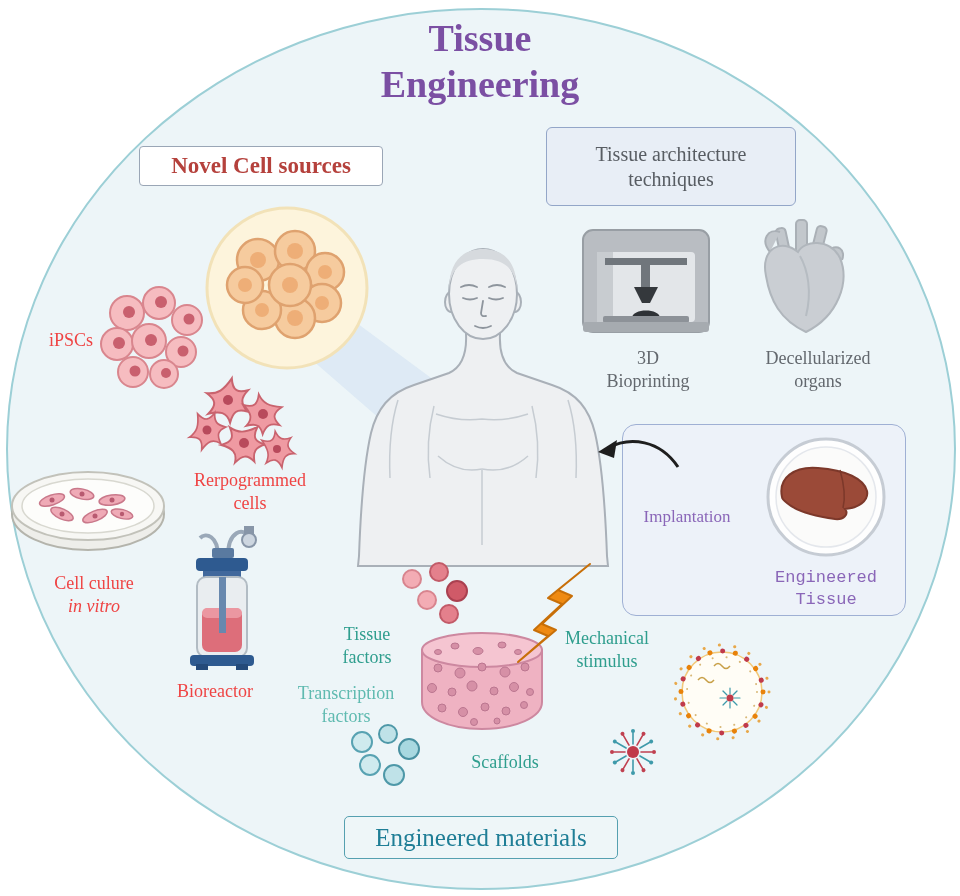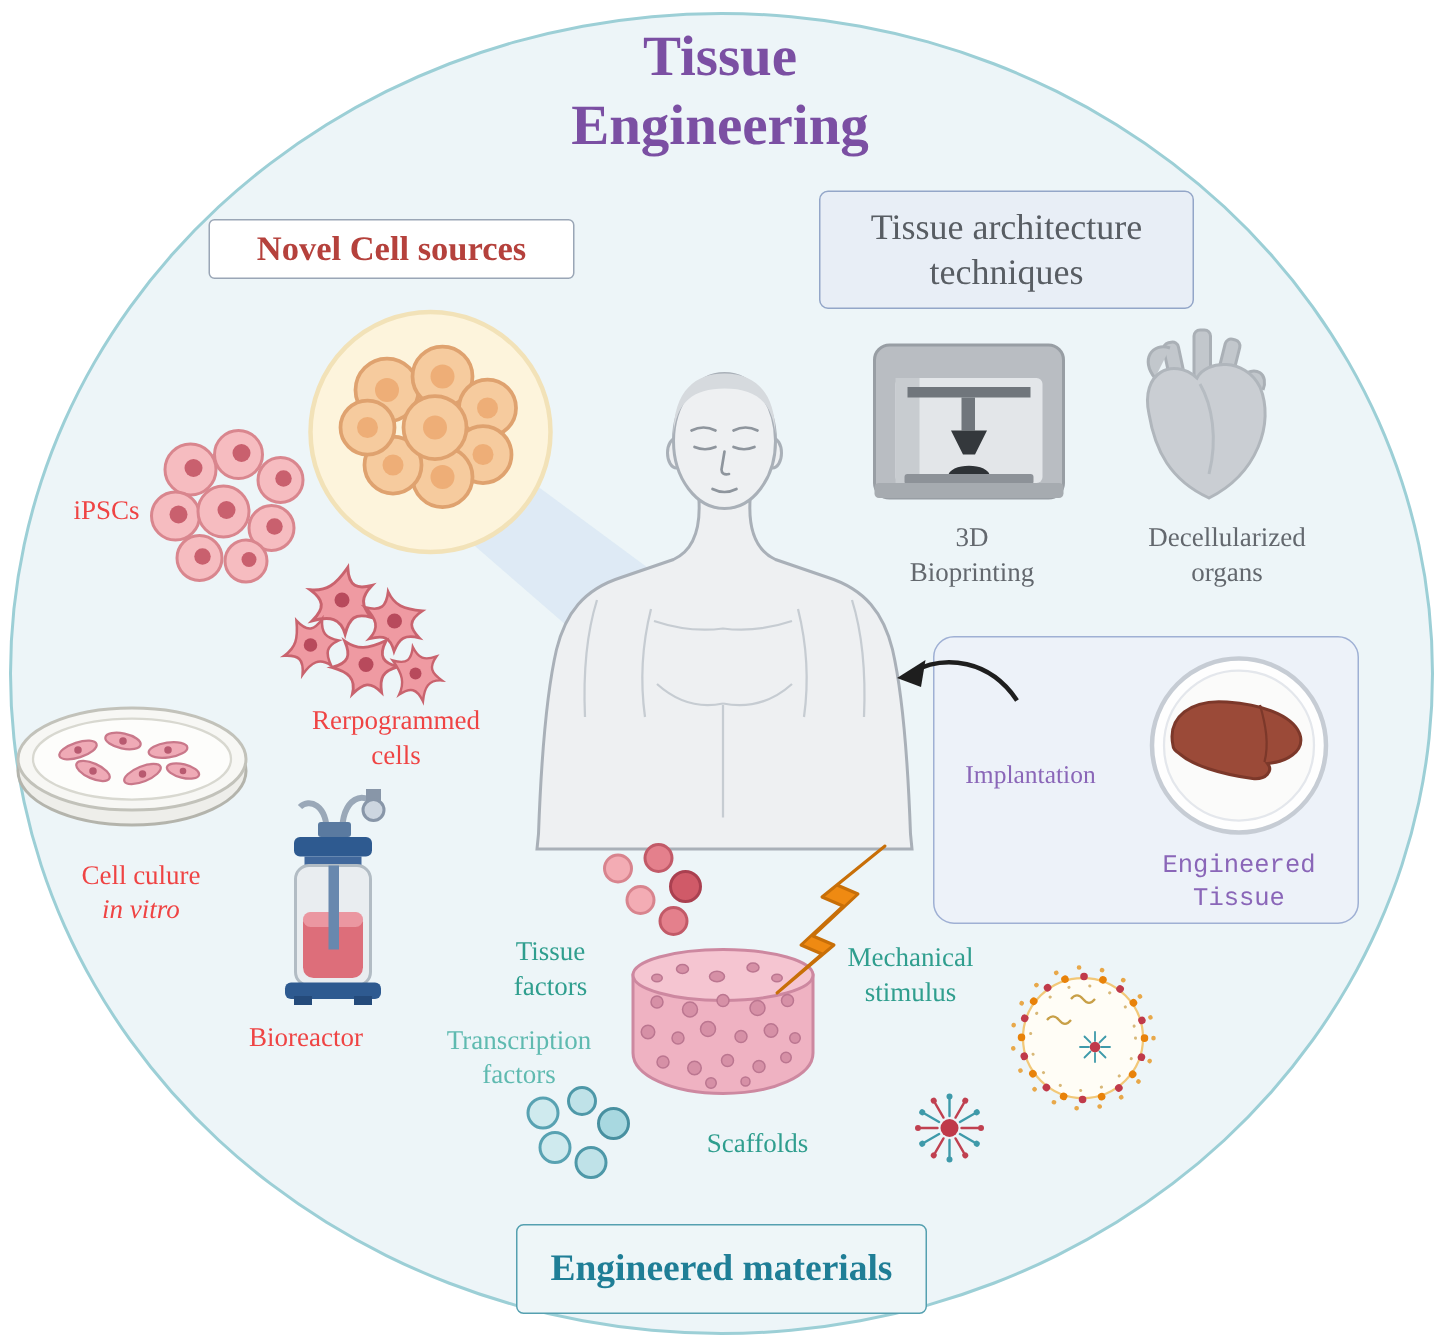--- a/index.html
+++ b/index.html
@@ -10,24 +10,24 @@
   .art{position:absolute;left:0;top:0;width:960px;height:896px;}
   .panel{position:absolute;box-sizing:border-box;}
   .implant-panel{left:622px;top:424px;width:284px;height:192px;background:#edf2f9;
                  border:1.5px solid #9fb0d4;border-radius:14px;}
   .box{position:absolute;display:flex;align-items:center;justify-content:center;
        box-sizing:border-box;text-align:center;line-height:1.25;}
   .box-novel{left:139px;top:146px;width:244px;height:40px;background:#ffffff;
              border:1.5px solid #9aa6b6;border-radius:4px;color:#b5413c;
              font-size:23px;font-weight:bold;}
   .box-arch{left:546px;top:127px;width:250px;height:79px;background:#e8eef6;
-            border:1.5px solid #93a6c8;border-radius:6px;color:#585d63;font-size:24px;}
-  .box-materials{left:344px;top:816px;width:274px;height:60px;background:#eef6f8;
+            border:1.5px solid #93a6c8;border-radius:6px;color:#585d63;font-size:20px;}
+  .box-materials{left:344px;top:816px;width:274px;height:43px;background:#eef6f8;
                  border:1.5px solid #55a0b0;border-radius:5px;color:#1f7e96;
-                 font-size:25px;font-weight:bold;}
+                 font-size:25px;font-weight:normal;}
   .title{position:absolute;left:480px;top:16px;transform:translateX(-50%);
          text-align:center;color:#7b4fa3;font-size:38px;font-weight:bold;line-height:1.2;
          white-space:nowrap;}
   .lbl{position:absolute;transform:translateX(-50%);text-align:center;
        line-height:1.28;white-space:nowrap;font-size:18px;}
   .red{color:#ef4444;}
   .teal{color:#2f9e8e;}
   .teal-light{color:#5fbab0;}
   .purple{color:#8a66b8;font-size:17px;}
   .gray{color:#63686e;}
@@ -356,31 +356,31 @@
   </div>
 
   <div class="box box-materials">
     <span>Engineered materials</span>
   </div>
 
   <div class="lbl red" style="left:71px;top:329px;">
     <span>iPSCs</span>
   </div>
 
-  <div class="lbl red" style="left:250px;top:469px;margin-left:14px;">
+  <div class="lbl red" style="left:250px;top:469px;">
     <span>Rerpogrammed</span><br>
     <span>cells</span>
   </div>
 
   <div class="lbl red" style="left:94px;top:572px;">
     <span>Cell culure</span><br>
     <span class="it">in vitro</span>
   </div>
 
-  <div class="lbl red" style="left:204px;top:680px;">
+  <div class="lbl red" style="left:215px;top:680px;">
     <span>Bioreactor</span>
   </div>
 
   <div class="lbl gray" style="left:648px;top:347px;">
     <span>3D</span><br>
     <span>Bioprinting</span>
   </div>
 
   <div class="lbl gray" style="left:818px;top:347px;">
     <span>Decellularized</span><br>

